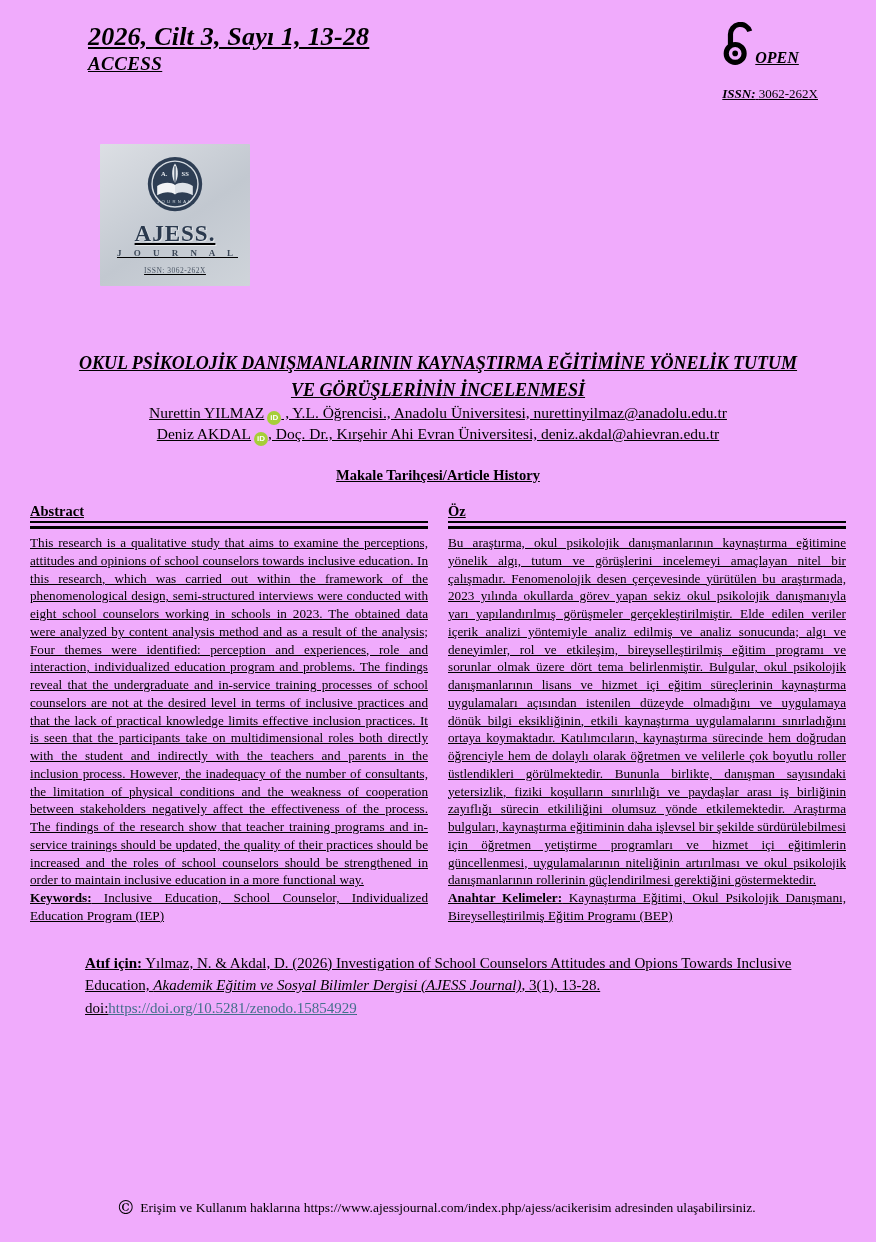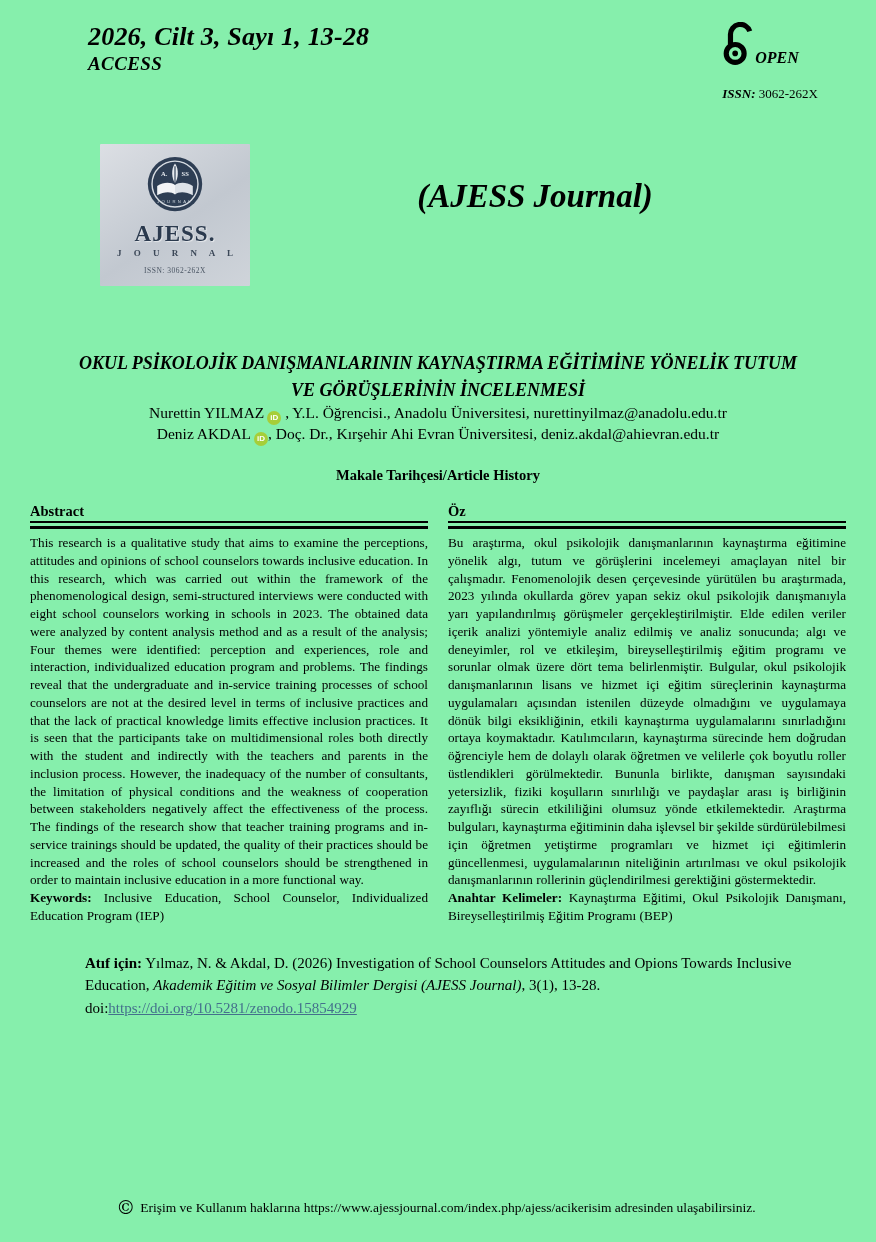--- a/index.html
+++ b/index.html
@@ -1,21 +1,22 @@
 <!DOCTYPE html>
 <html><head>
 <meta charset="utf-8">
 <style>
   * { margin:0; padding:0; box-sizing:border-box; }
   html,body { background:#ffffff; }
   .page {
     width:876px; height:1242px; position:relative; overflow:hidden;
-    background:#86efac; color:#000;
+    background:#f0abfc; color:#000;
     font-family:"Liberation Serif","DejaVu Serif",serif;
     padding:22px 30px 0;
+    text-decoration:underline;
   }
   
   .header-row { display:flex; justify-content:space-between; align-items:flex-start; padding:0 28px 0 58px; }
   .issue-info { font-size:26px; font-weight:bold; font-style:italic; letter-spacing:0.2px; }
   .access-wrap { font-size:19px; font-weight:bold; font-style:italic; margin-top:1px; letter-spacing:0.4px; }
   .header-right { text-align:right; }
   .open-row { display:flex; align-items:flex-end; gap:1px; }
   .open-label { font-size:16px; font-weight:bold; font-style:italic; padding-bottom:3px; }
   .issn-row { margin-top:16px; font-size:13px; }
   .issn-label { font-weight:bold; font-style:italic; }
@@ -104,21 +105,20 @@
           <path d="M13 33 C20 28.5 28 29 32 32 L32 42 C28 39 20 39 13 43 Z" fill="#f2f4f6"></path>
           <path d="M51 33 C44 28.5 36 29 32 32 L32 42 C36 39 44 39 51 43 Z" fill="#dde2e8"></path>
           <text x="32" y="51.5" font-size="4.5" fill="#cdd5dc" text-anchor="middle" letter-spacing="2.5" font-family="sans-serif">JOURNAL</text>
         </svg>
       </span>
       <div class="logo-name">AJESS.</div>
       <div class="logo-sub">J O U R N A L</div>
       <div class="logo-issn">ISSN: 3062-262X</div>
     </div>
     <div class="journal-title-wrap">
-      <div class="journal-subtitle">(AJESS Journal)</div>
     </div>
   </div>
 
   <div class="article-title-tr">OKUL PSİKOLOJİK DANIŞMANLARININ KAYNAŞTIRMA EĞİTİMİNE YÖNELİK TUTUM VE GÖRÜŞLERİNİN İNCELENMESİ</div>
 
   <div class="author-line">
     <span>Nurettin YILMAZ</span><a class="orcid" href="#">iD</a><span> , Y.L. Öğrencisi., Anadolu Üniversitesi, nurettinyilmaz@anadolu.edu.tr</span>
   </div>
   <div class="author-line">
     <span>Deniz AKDAL</span><a class="orcid" href="#">iD</a><span>, Doç. Dr., Kırşehir Ahi Evran Üniversitesi, deniz.akdal@ahievran.edu.tr</span>

